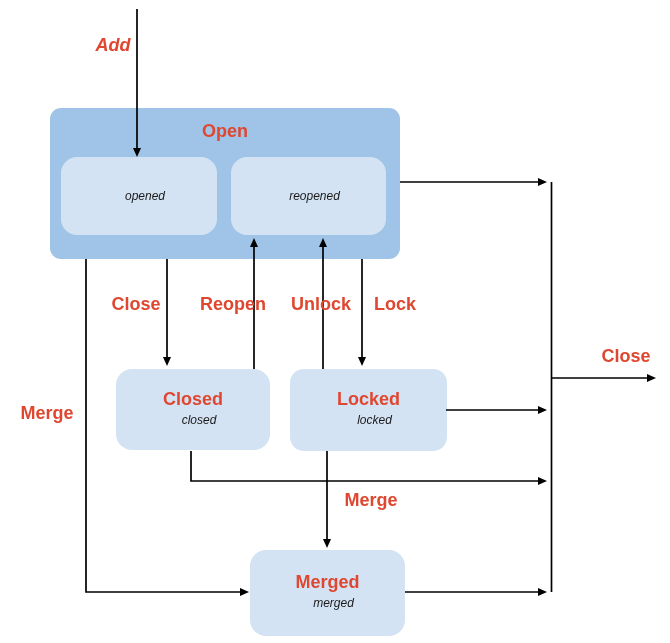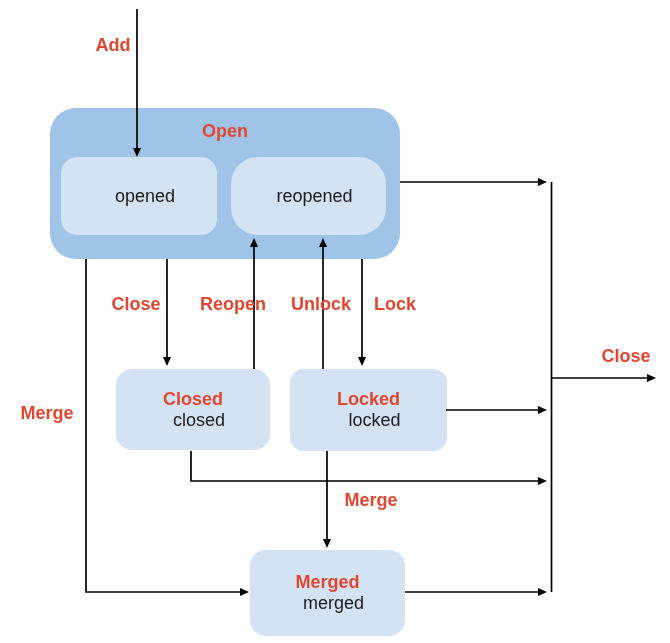--- a/index.html
+++ b/index.html
@@ -42,62 +42,63 @@
     background: var(--state-fill);
     display: flex;
     flex-direction: column;
     align-items: center;
     justify-content: center;
     text-align: center;
   }
   .group-node {
     position: absolute;
     z-index: 1;
-    border-radius: 26px;
+    border-radius: 11px;
     background: var(--group-fill);
   }
   .group-title {
     position: absolute;
     top: 13px;
     left: 0; right: 0;
     text-align: center;
     font-weight: 700;
     font-size: 18px;
     color: var(--label-red);
   }
   .state-title {
     font-weight: 700;
     font-size: 18px;
     line-height: 21px;
     color: var(--label-red);
   }
   .state-sub {
-    font-size: 18px;
+    font-style: italic;
+    font-size: 12px;
     line-height: 21px;
     color: var(--state-text);
     margin-left: 12px;
   }
   .edge-label {
     position: absolute;
     z-index: 3;
     transform: translate(-50%, -50%);
     font-weight: 700;
     font-size: 18px;
     color: var(--label-red);
     white-space: nowrap;
   }
   
   .open-group   { left: 50px;  top: 108px; width: 350px; height: 151px; }
   .opened-box   { left: 61px;  top: 157px; width: 156px; height: 78px; }
-  .reopened-box { left: 231px; top: 157px; width: 155px; height: 78px; border-radius: 27px; }
+  .reopened-box { left: 231px; top: 157px; width: 155px; height: 78px; }
   .closed-box   { left: 116px; top: 369px; width: 154px; height: 81px; }
   .locked-box   { left: 290px; top: 369px; width: 157px; height: 82px; border-radius: 14px; }
   .merged-box   { left: 250px; top: 550px; width: 155px; height: 86px; text-align: center; }
   
-  .lbl-add          { left: 113px; top: 45px; }
+  .lbl-add          { left: 113px; top: 45px; font-style: italic; }
   .lbl-close        { left: 136px; top: 304px; }
   .lbl-reopen       { left: 233px; top: 304px; text-align: center; }
   .lbl-unlock       { left: 321px; top: 304px; }
   .lbl-lock         { left: 395px; top: 304px; }
   .lbl-merge-open   { left: 47px;  top: 413px; }
   .lbl-merge-locked { left: 371px; top: 500px; }
   .lbl-delete       { left: 626px; top: 356px; }
 </style>
 </head>
 <body>

